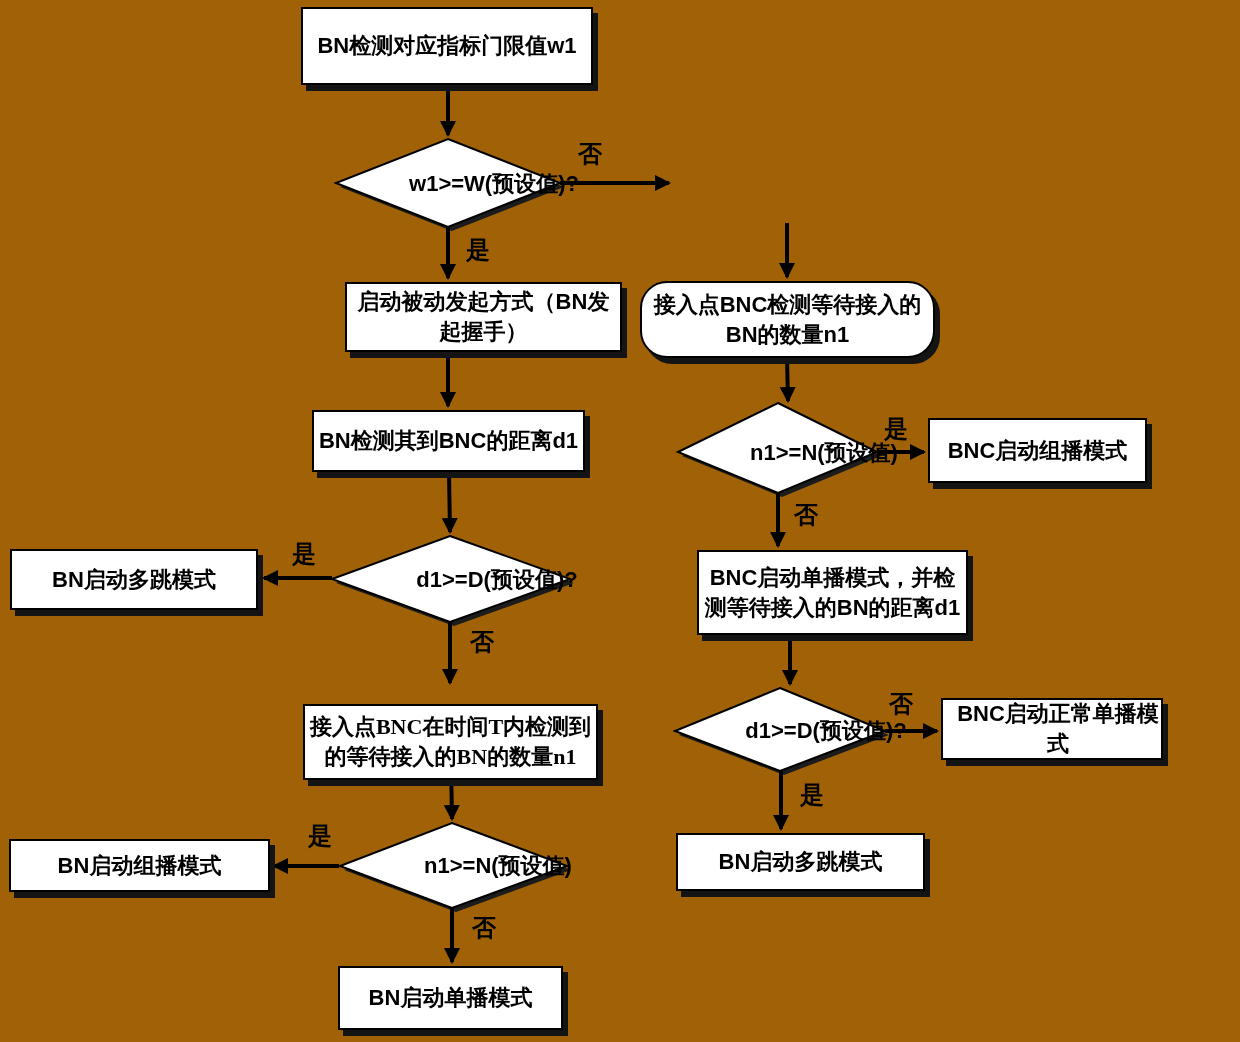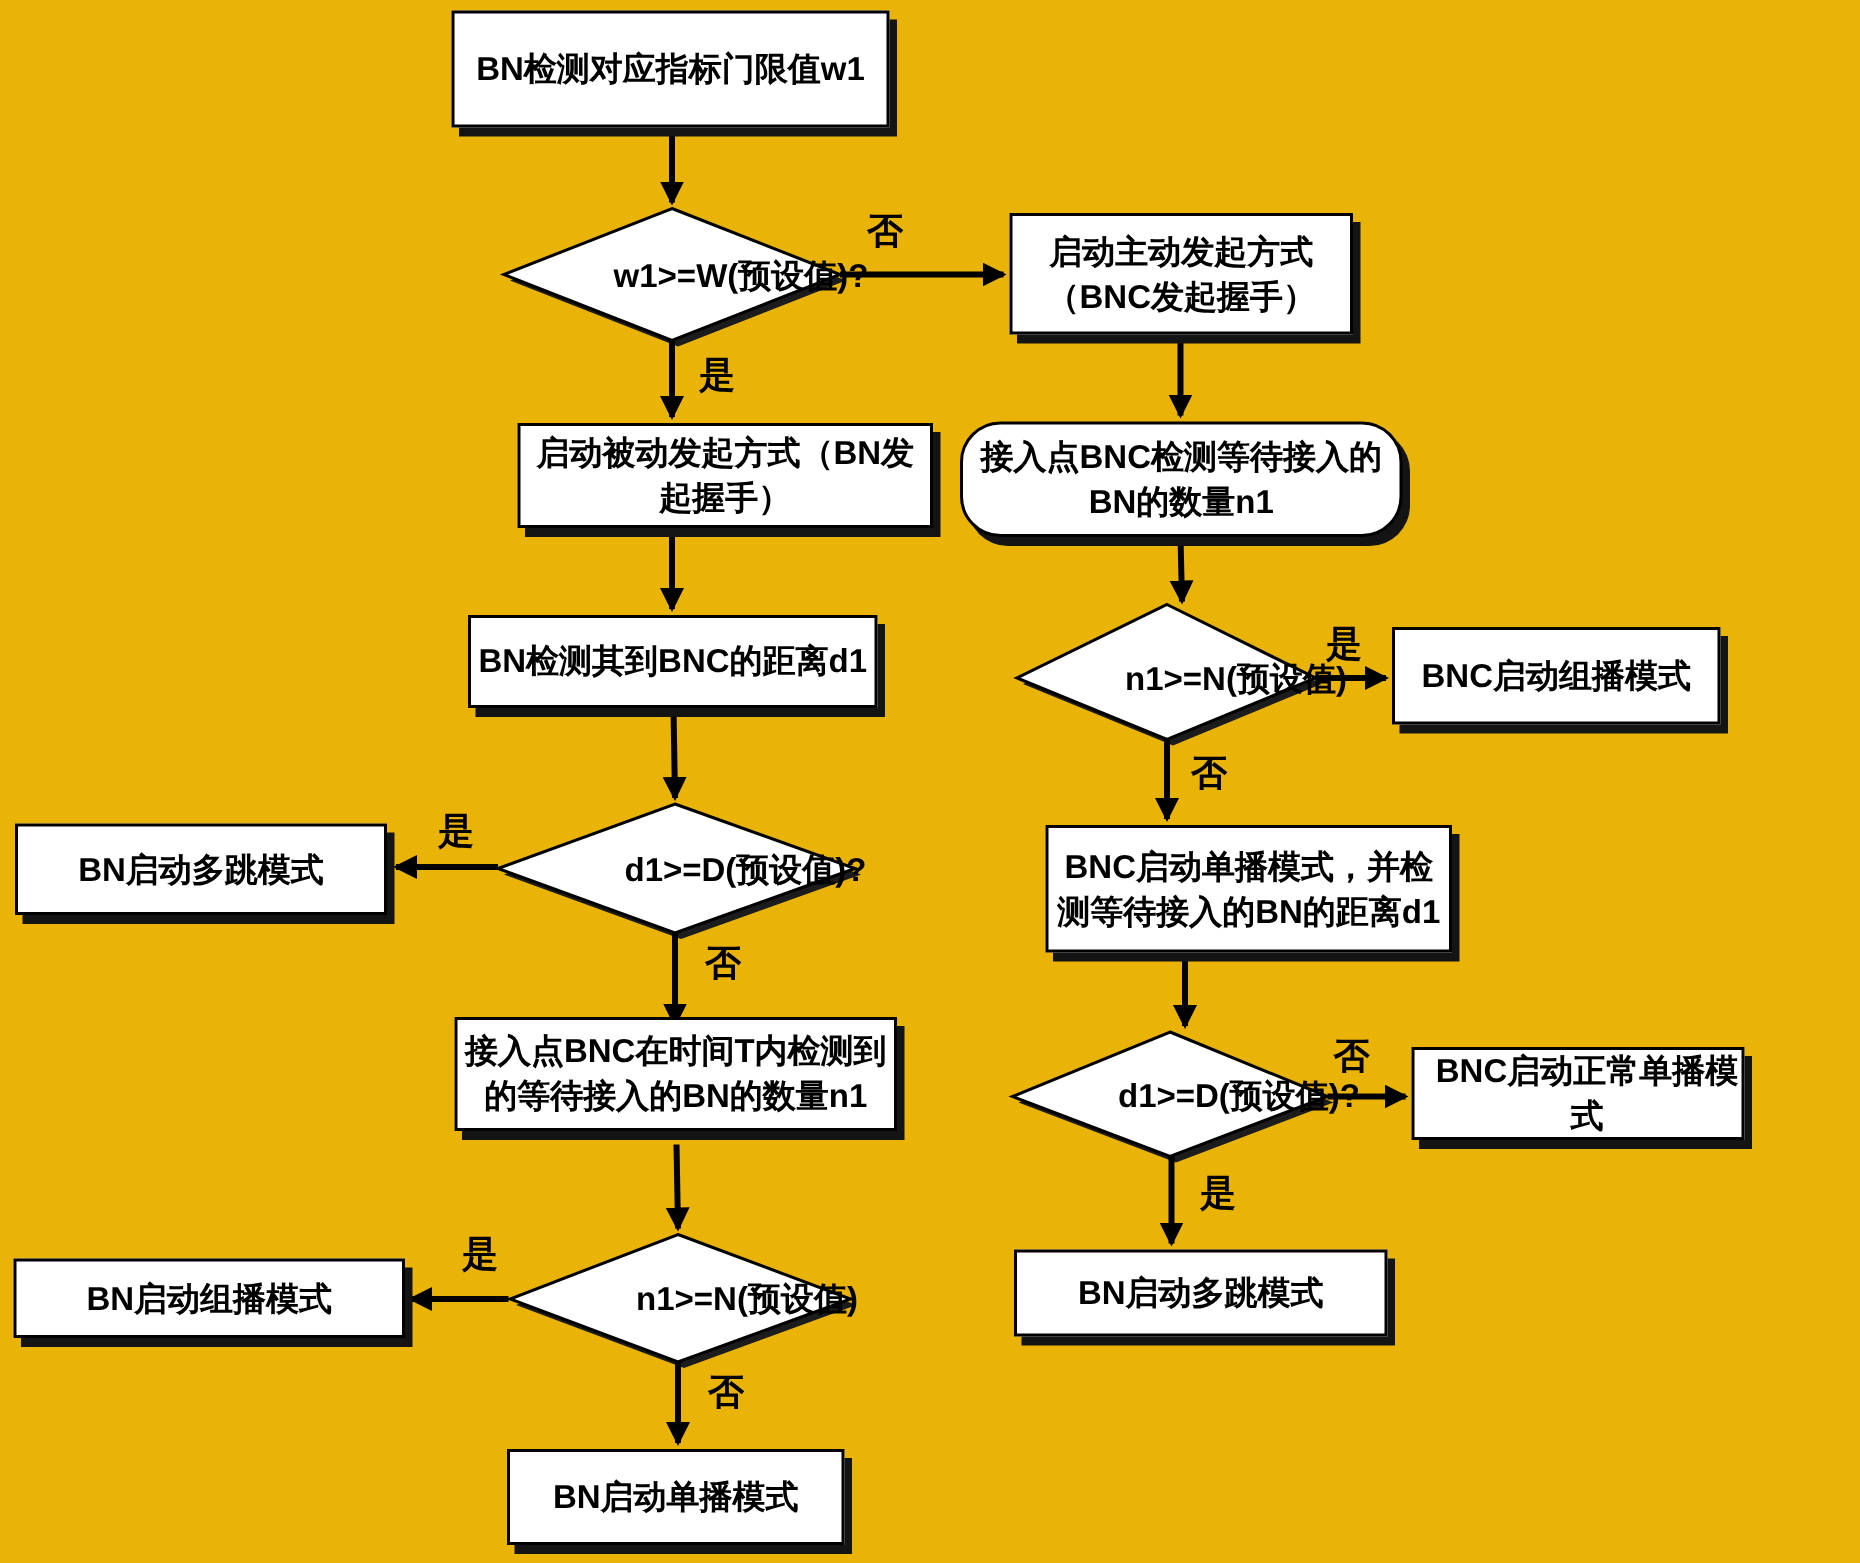--- a/index.html
+++ b/index.html
@@ -1,19 +1,19 @@
 <!DOCTYPE html>
 <html><head>
 <meta charset="utf-8">
 <style>
   html,body{margin:0;padding:0;background:#fff;}
   #canvas{
     position:relative;
     width:1240px;height:1042px;
-    background:#eab308;
+    background:#a16207;
     font-family:"Liberation Sans","DejaVu Sans",sans-serif;
     color:#000;
     overflow:hidden;
   }
   svg.edges{position:absolute;left:0;top:0;z-index:1;}
   .node{
     position:absolute;
     background:#fff;
     border:2px solid #000;
     box-shadow:5px 6px 0 0 #141414;
@@ -90,29 +90,27 @@
 
   <div class="node" style="left:301px;top:7px;width:292px;height:78px;">BN检测对应指标门限值w1</div>
 
   <div class="node" style="left:310px;top:282px;width:277px;height:70px;margin-left:35px;">启动被动发起方式（BN发
 起握手）</div>
 
   <div class="node" style="left:312px;top:410px;width:273px;height:62px;">BN检测其到BNC的距离d1</div>
 
   <div class="node" style="left:10px;top:549px;width:248px;height:61px;">BN启动多跳模式</div>
 
-  <div class="node" style="left:303px;top:678px;width:295px;height:76px;">接入点BNC在时间T内检测到
+  <div class="node" style="left:303px;top:704px;width:295px;height:76px;font-family:Liberation Serif, serif;">接入点BNC在时间T内检测到
 的等待接入的BN的数量n1</div>
 
   <div class="node" style="left:9px;top:839px;width:261px;height:53px;">BN启动组播模式</div>
 
   <div class="node" style="left:338px;top:966px;width:225px;height:64px;">BN启动单播模式</div>
 
-  <div class="node" style="left:673px;top:142px;width:229px;height:81px;">启动主动发起方式
-（BNC发起握手）</div>
 
   <div class="node" style="left:640px;top:281px;width:295px;height:77px;border-radius:27px;">接入点BNC检测等待接入的
 BN的数量n1</div>
 
   <div class="node" style="left:928px;top:418px;width:219px;height:65px;">BNC启动组播模式</div>
 
   <div class="node" style="left:660px;top:550px;width:271px;height:85px;margin-left:37px;">BNC启动单播模式，并检
 测等待接入的BN的距离d1</div>
 
   <div class="node" style="left:941px;top:698px;width:222px;height:62px;padding-left:12px;">BNC启动正常单播模式</div>

